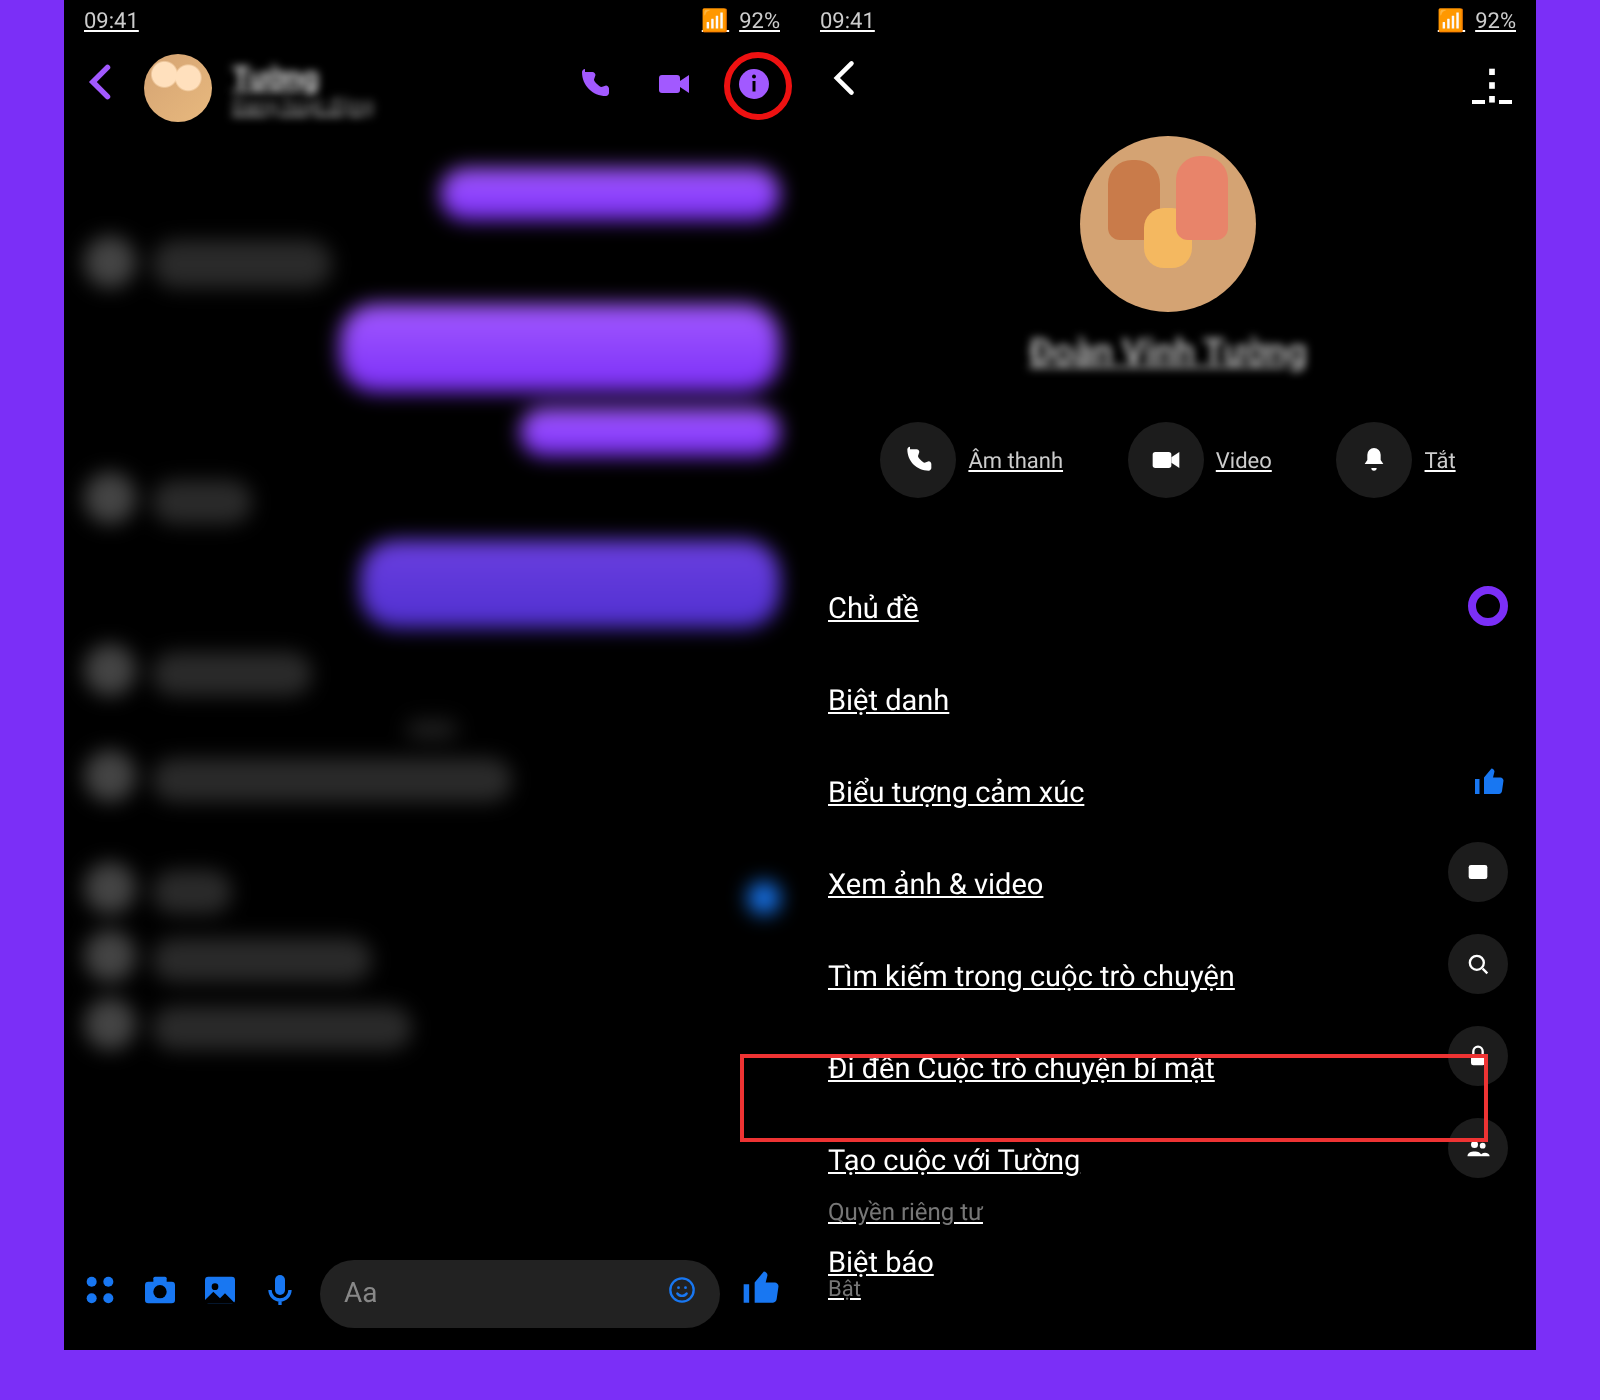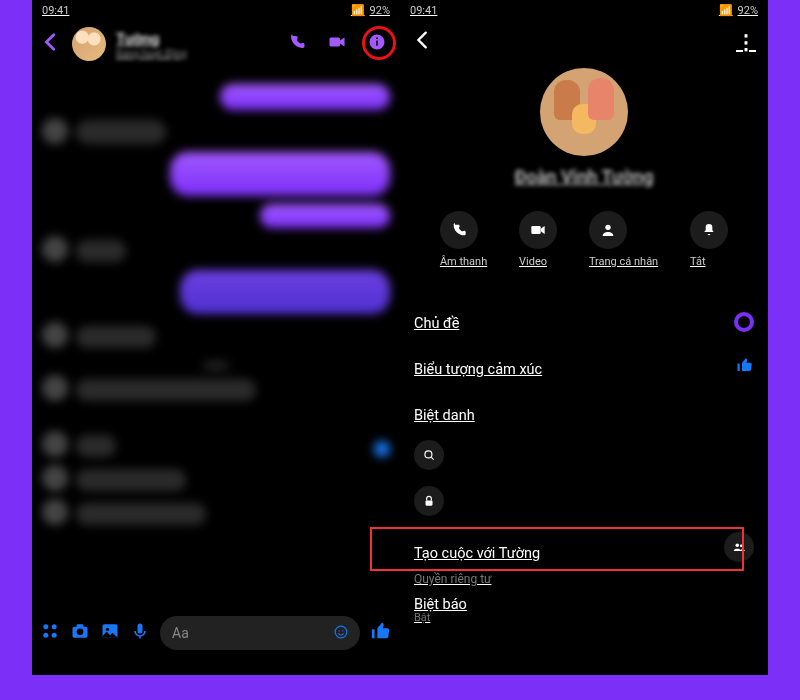--- a/index.html
+++ b/index.html
@@ -32,38 +32,38 @@
   .row { display:flex; align-items:flex-end; margin:8px 0; gap:8px; }
   .row.right { justify-content:flex-end; }
   .bub-av { width:26px; height:26px; border-radius:50%; background:#444; flex-shrink:0; }
   .bubble { padding:10px 14px; border-radius:18px; max-width:70%; font-size:13px; color:transparent; text-shadow:0 0 8px rgba(255,255,255,0.5); }
   .bubble.in { background:#2a2a2a; }
   .bubble.out { background:linear-gradient(180deg,#a259ff,#7b2ff7); }
   .bubble.out2 { background:linear-gradient(180deg,#6b3fe0,#5030d0); }
   .seen-dot { width:16px; height:16px; border-radius:50%; background:#1877f2; margin-left:auto; }
 
   
-  .composer { position:absolute; bottom:20px; left:0; right:0; height:44px; display:flex; align-items:center; padding:0 8px; gap:10px; }
+  .composer { position:absolute; bottom:6px; left:0; right:0; height:44px; display:flex; align-items:center; padding:0 8px; gap:10px; }
   .cicon { color:#1877f2; font-size:20px; }
   .cinput { flex:1; background:#222; border-radius:20px; height:34px; display:flex; align-items:center; padding:0 12px; color:#888; font-size:14px; justify-content:space-between; }
   .thumb { color:#1877f2; font-size:22px; }
 
   
   .rheader { height:44px; display:flex; align-items:center; justify-content:space-between; padding:0 12px; }
   .rback { color:#fff; font-size:22px; }
   .rdots { color:#fff; font-size:20px; font-weight:bold; }
   .profile { display:flex; flex-direction:column; align-items:center; padding:4px 0 14px; }
   .avatar-lg { width:88px; height:88px; border-radius:50%; background:#d4a373; position:relative; overflow:hidden; }
   .avatar-lg::before { content:""; position:absolute; left:14px; top:12px; width:26px; height:40px; background:#c97b4a; border-radius:12px 12px 6px 6px; }
   .avatar-lg::after { content:""; position:absolute; right:14px; top:10px; width:26px; height:42px; background:#e8846a; border-radius:12px 12px 6px 6px; }
   .avatar-lg .mid { position:absolute; left:32px; top:36px; width:24px; height:30px; background:#f4b860; border-radius:10px; }
   .pname { margin-top:10px; font-size:18px; font-weight:600; color:#bbb; filter:blur(2px); }
 
   .actionrow { display:flex; justify-content:space-around; padding:10px 24px 18px; }
-  .abtn { display:flex; flex-direction:column; gap:6px; }
+  .abtn { display:flex; flex-direction:row; align-items:center; gap:6px; }
   .abtn .circ { width:38px; height:38px; border-radius:50%; background:#1c1c1c; display:flex; align-items:center; justify-content:center; color:#fff; font-size:16px; }
   .abtn .lbl { font-size:11px; color:#ccc; }
 
   .list { padding:0 14px; }
   .litem { display:flex; align-items:flex-end; justify-content:space-between; height:46px; font-size:14.5px; color:#fff; }
   .litem .ricon { width:30px; height:30px; border-radius:50%; background:#1c1c1c; display:flex; align-items:center; justify-content:center; font-size:14px; color:#fff; }
   .theme-ring { width:20px; height:20px; border:4px solid #7b2ff7; border-radius:50%; }
   .like { color:#1877f2; font-size:18px; }
   .section-lbl { font-size:12px; color:#777; padding:10px 0 4px; }
   .sub { font-size:11px; color:#777; margin-top:-2px; }
@@ -245,61 +245,62 @@
               <svg viewBox="0 0 24 24">
                 <rect x="2" y="6" width="14" height="12" rx="2"></rect>
                 <path d="M16 10l6-4v12l-6-4z"></path>
               </svg>
             </div>
           <span class="lbl">Video</span>
         </div>
         <div class="abtn">
           <div class="circ">
               <svg viewBox="0 0 24 24">
-                <circle cx="12" cy="8" r="4"></circle>
-                <path d="M4 21c0-4 4-6 8-6s8 2 8 6H4z"></path>
-              </svg>
-            </div>
-          <span class="lbl">Trang cá nhân</span>
-        </div>
-        <div class="abtn">
-          <div class="circ">
-              <svg viewBox="0 0 24 24">
                 <path d="M12 3a5 5 0 00-5 5v4l-2 3h14l-2-3V8a5 5 0 00-5-5zM10 18a2 2 0 004 0h-4z"></path>
               </svg>
             </div>
           <span class="lbl">Tắt</span>
         </div>
       </div>
 
       <div class="list">
         <div class="litem">
           <span>Chủ đề</span>
           <span class="theme-ring"></span>
+        </div>
+        <div class="litem">
+          <span>Biệt danh</span>
         </div>
         <div class="litem">
           <span>Biểu tượng cảm xúc</span>
           <span class="like"><svg viewBox="0 0 24 24">
                 <path d="M2 20h3V10H2v10zm19-9c0-1-1-2-2-2h-5l1-4c0-1-1-2-2-2l-5 6v11h10c1 0 2-1 2-2l1-7z"></path>
               </svg></span>
         </div>
-        <div class="litem">
-          <span>Biệt danh</span>
-        </div>
-
-
-        <div class="litem">
+
+
+        <div class="litem">
+          <span>Xem ảnh &amp; video</span>
+          <span class="ricon">
+              <svg viewBox="0 0 24 24">
+                <rect x="4" y="6" width="16" height="12" rx="2"></rect>
+              </svg>
+            </span>
+        </div>
+        <div class="litem">
+          <span>Tìm kiếm trong cuộc trò chuyện</span>
           <span class="ricon">
               <svg viewBox="0 0 24 24">
                 <circle cx="11" cy="11" r="6" fill="none" stroke="#fff" stroke-width="2"></circle>
                 <path d="M16 16l4 4" stroke="#fff" stroke-width="2"></path>
               </svg>
             </span>
         </div>
         <div class="litem">
+          <span>Đi đến Cuộc trò chuyện bí mật</span>
           <span class="ricon">
               <svg viewBox="0 0 24 24">
                 <rect x="6" y="11" width="12" height="9" rx="2"></rect>
                 <path d="M8 11V8a4 4 0 018 0v3" fill="none" stroke="#fff" stroke-width="2"></path>
               </svg>
             </span>
         </div>
         <div class="litem">
           <span>Tạo cuộc với Tường</span>
           <span class="ricon">

